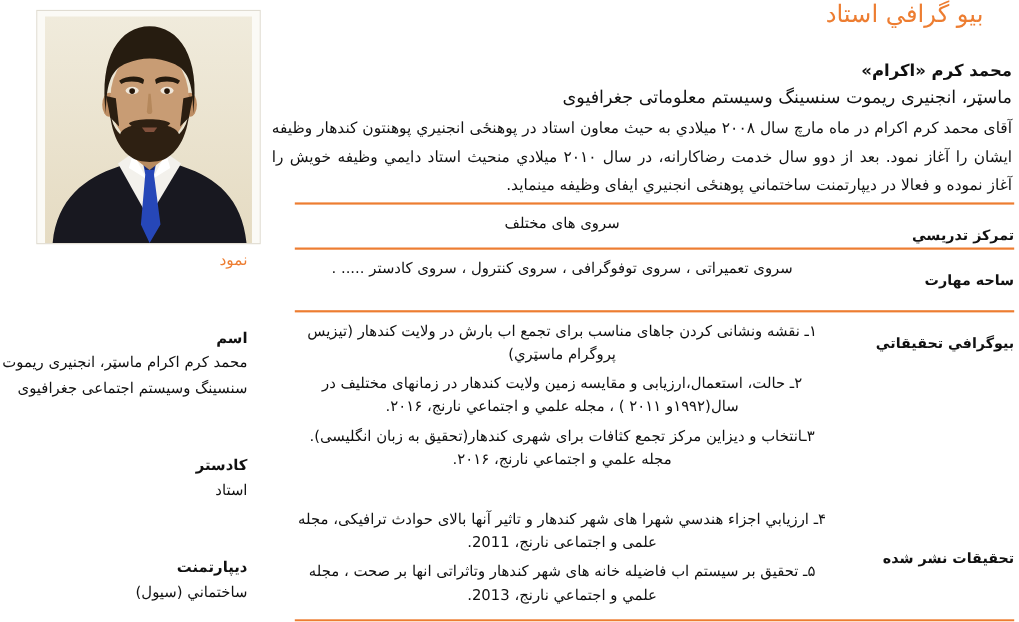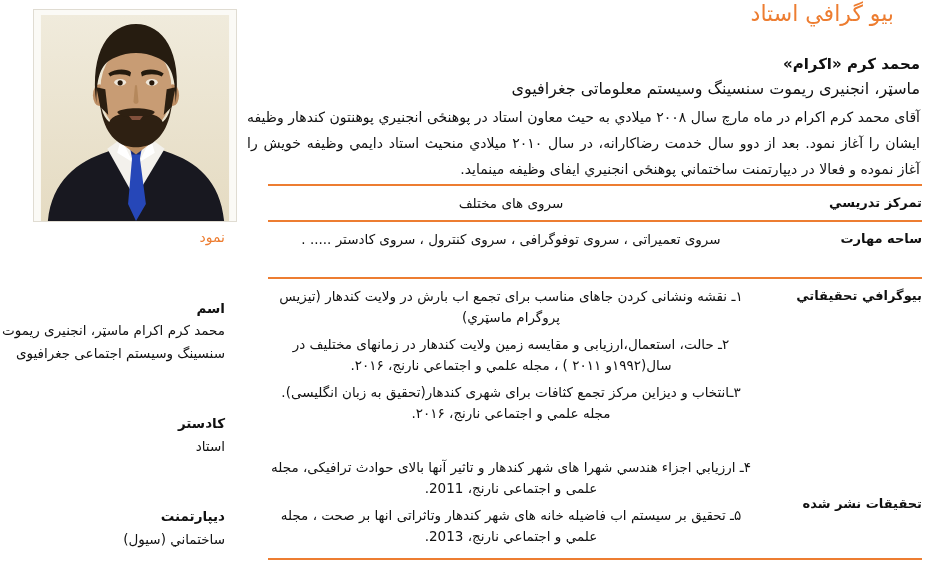--- a/index.html
+++ b/index.html
@@ -40,21 +40,21 @@
     border-top:2px solid var(--accent);
   }
   .t-row{ display:flex; }
   .t-row:nth-child(1){ min-height:35px; border-bottom:2px solid var(--accent); }
   .t-row:nth-child(2){ min-height:57px; border-bottom:2px solid var(--accent); }
   .t-row:nth-child(3){ min-height:171px; }
   .t-row:nth-child(4){ min-height:110px; border-bottom:2px solid var(--accent); }
   .t-label{
     width:152px; flex:0 0 152px;
     font-weight:bold; font-size:13px; line-height:20px;
-    padding-top:7px; text-align:right;
+    padding-top:19px; text-align:right;
   }
   .t-row:nth-child(4) .t-label{ padding-top:0; display:flex; align-items:center; }
   .t-value{
     flex:1 1 auto; text-align:center;
     font-size:13.5px; line-height:21px; padding-top:7px;
   }
   .t-item{ margin:0 16px 6px 0; }
   
   .contact{
     position:absolute; left:0; top:226px; width:225px;

